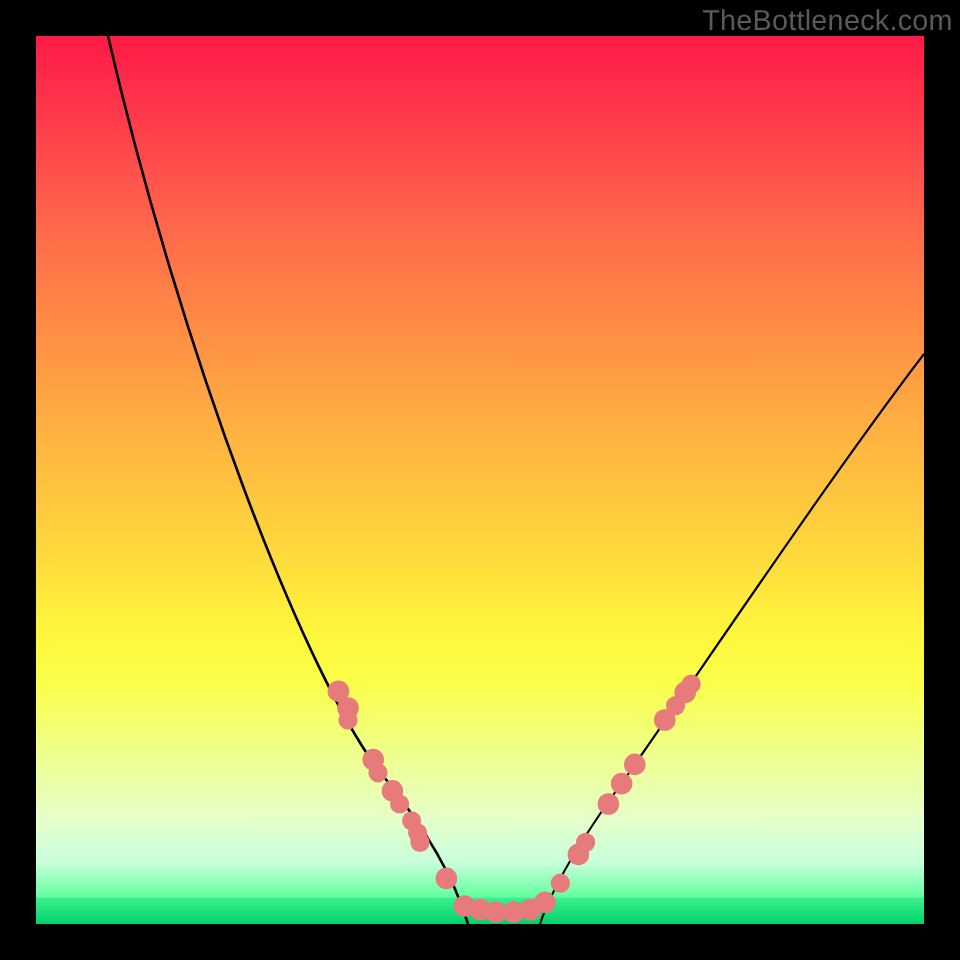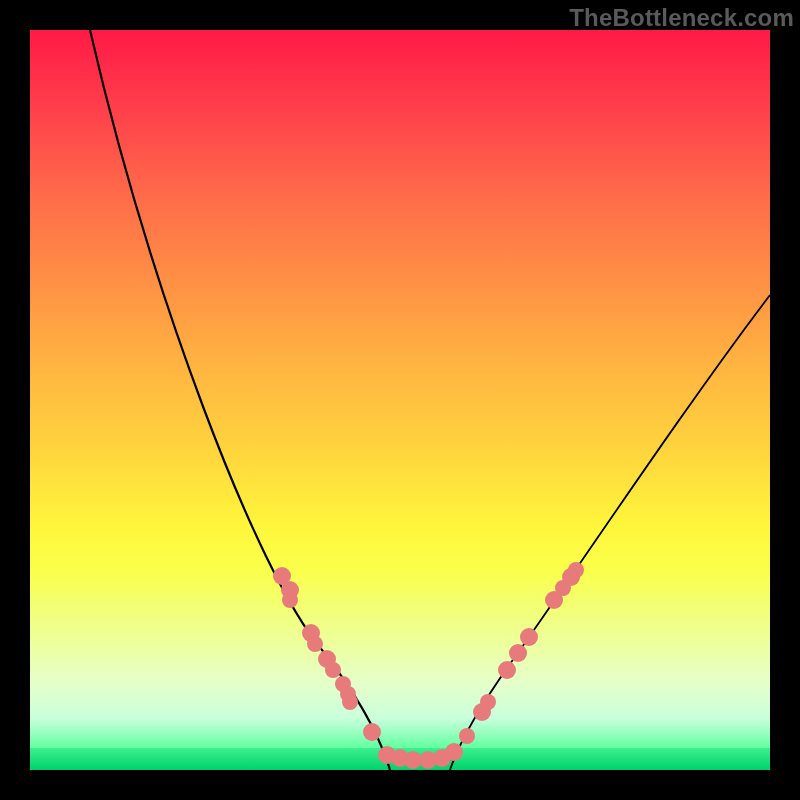--- a/index.html
+++ b/index.html
@@ -39,21 +39,21 @@
     bottom: 0;
     width: 100%;
     height: 22px;
     background: linear-gradient(to bottom, #3cf08f 0%, #00d26a 100%);
   }
   .watermark {
     position: absolute;
     top: 4px;
     right: 6px;
     font-size: 24px;
-    font-weight: 700;
+    font-weight: 400;
     color: #5a5a5a;
     letter-spacing: 0.2px;
   }
   svg {
     position: absolute;
     left: 0;
     top: 0;
   }
   .curve {
     fill: none;

